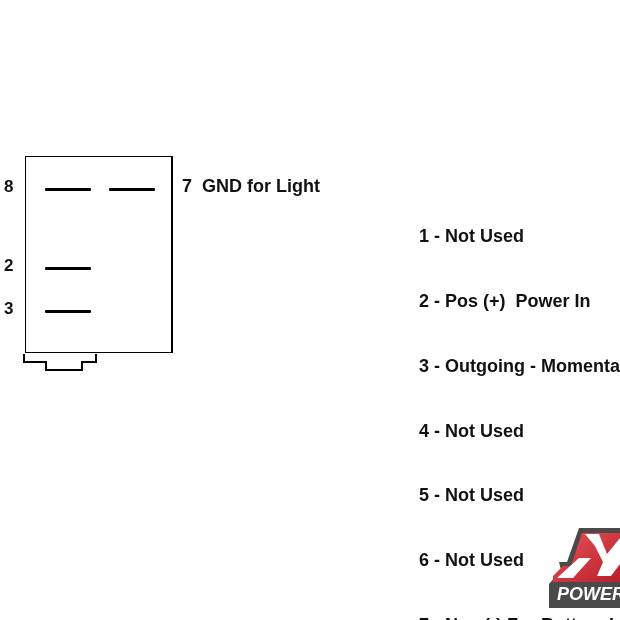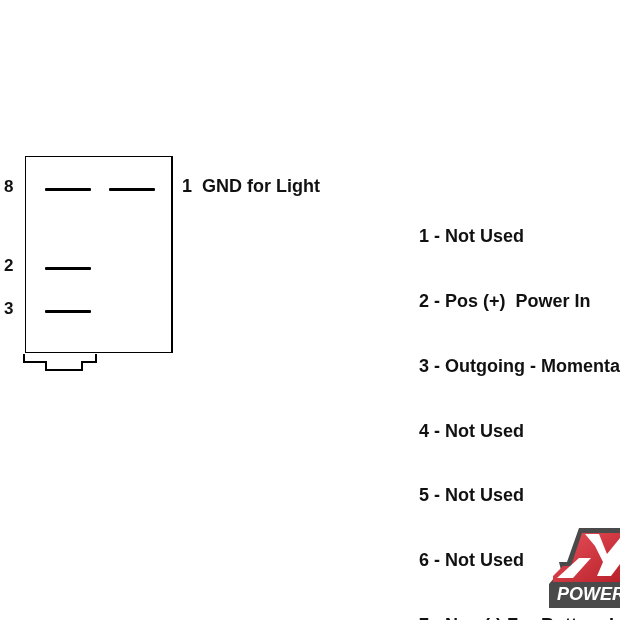--- a/index.html
+++ b/index.html
@@ -42,21 +42,21 @@
 </svg>
 
 <div class="abs terminal" style="left:45px;top:188px;width:46px;"></div>
 <div class="abs terminal" style="left:109px;top:188px;width:46px;"></div>
 <div class="abs terminal" style="left:45px;top:267px;width:46px;"></div>
 <div class="abs terminal" style="left:45px;top:310px;width:46px;"></div>
 
 <div class="abs pin-label" style="left:4px;top:178px;">8</div>
 <div class="abs pin-label" style="left:4px;top:257px;">2</div>
 <div class="abs pin-label" style="left:4px;top:300px;">3</div>
-<div class="abs gnd-label">1  GND for Light</div>
+<div class="abs gnd-label">7  GND for Light</div>
 
 <div class="abs legend">
   <div>1 - Not Used</div>
   <div>2 - Pos (+)  Power In</div>
   <div>3 - Outgoing - Momentary</div>
   <div>4 - Not Used</div>
   <div>5 - Not Used</div>
   <div>6 - Not Used</div>
   <div>7 - Neg (-) For Bottom Light</div>
   

